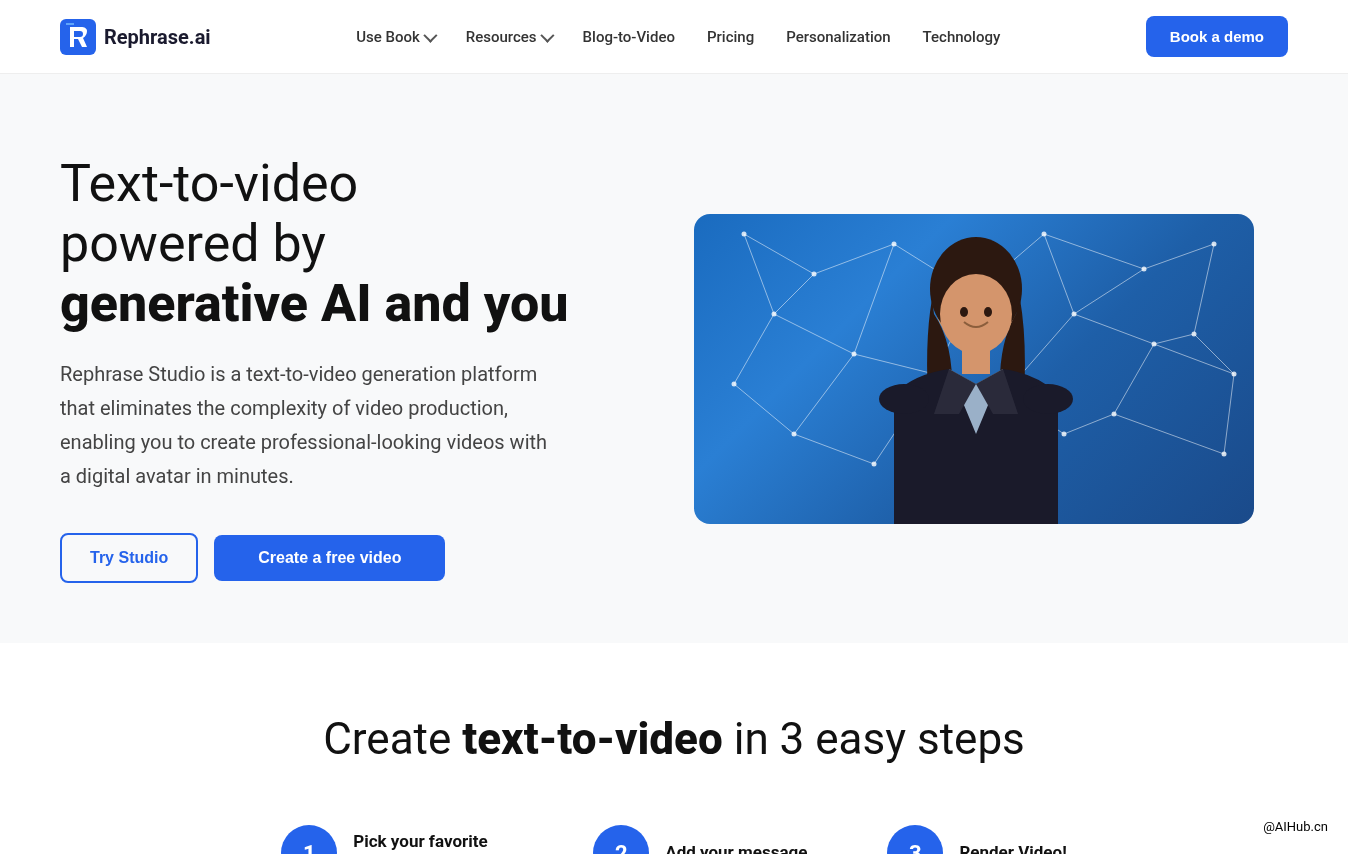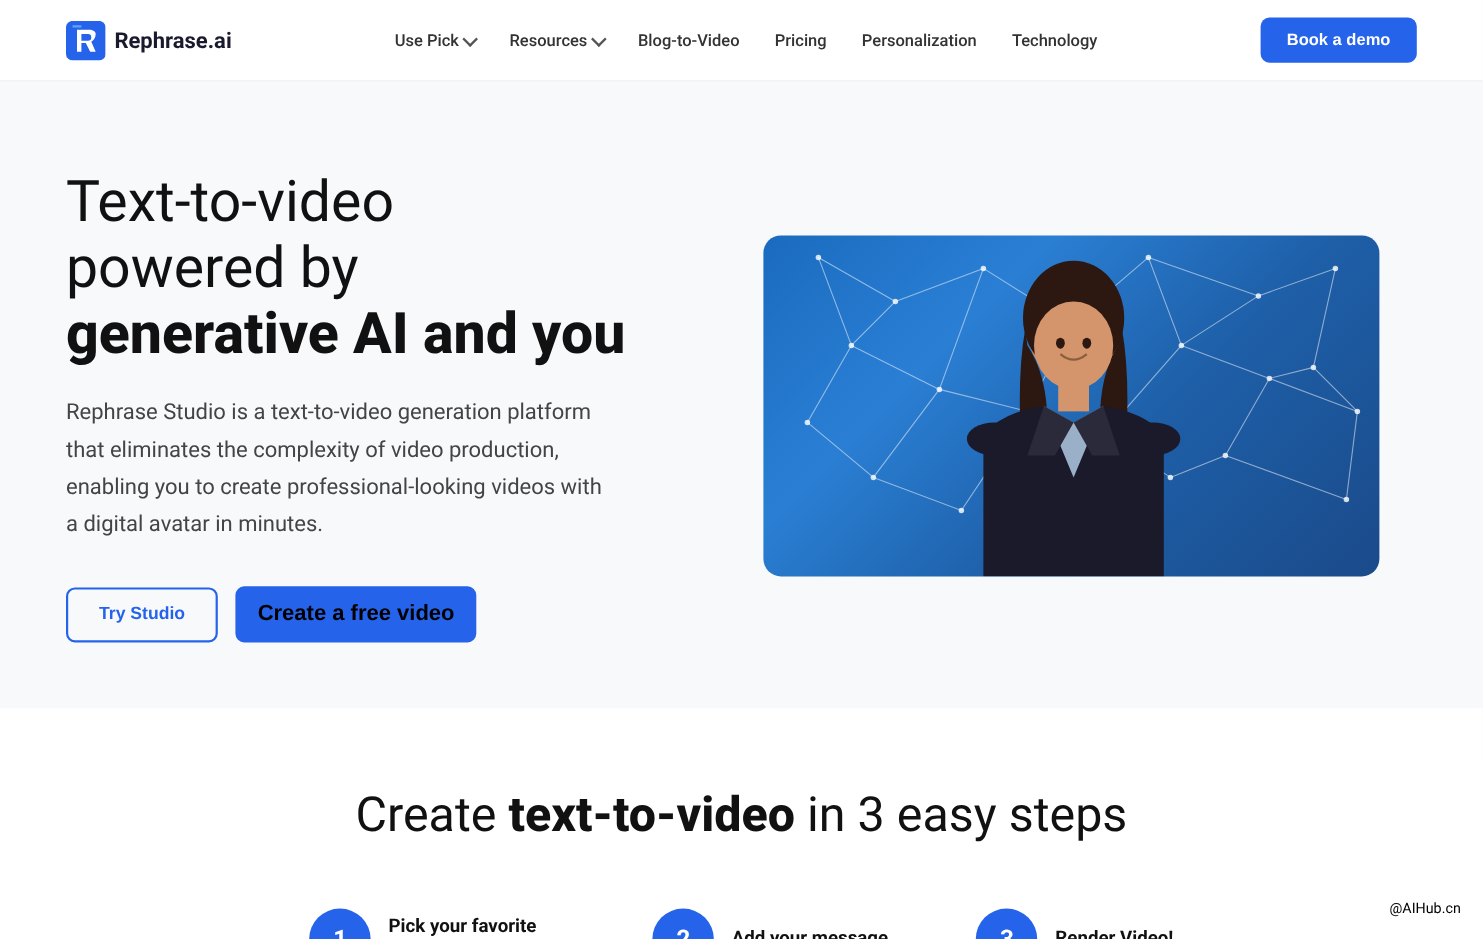--- a/index.html
+++ b/index.html
@@ -130,26 +130,26 @@
       border: 2px solid #2563eb;
       border-radius: 8px;
       background: transparent;
       color: #2563eb;
       font-size: 16px;
       font-weight: 600;
       cursor: pointer;
     }
 
     .btn-primary {
-      padding: 14px 20px;
+      padding: 14px 44px;
       border: none;
       border-radius: 8px;
       background: #2563eb;
-      color: #000000;
-      font-size: 20px;
+      color: #ffffff;
+      font-size: 16px;
       font-weight: 600;
       cursor: pointer;
     }
 
     .hero-image-container {
       flex: 1;
       display: flex;
       justify-content: center;
       align-items: center;
     }
@@ -247,21 +247,21 @@
       <rect width="36" height="36" rx="6" fill="#2563eb"></rect>
       <path d="M10 8 L10 28 L14 28 L14 20 L18 20 L22 28 L27 28 L23 19 C25.5 17.5 27 15 27 12 C27 9.5 24.5 8 21 8 Z M14 12 L20 12 C22 12 23 13 23 15 C23 17 22 18 20 18 L14 18 Z" fill="white"></path>
       <path d="M6 6 L14 6 L14 4 L6 4 Z" fill="#60a5fa"></path>
     </svg>
     <span class="logo-text">Rephrase.ai</span>
   </a>
 
   <ul class="nav-links">
     <li>
       <a href="#">
-        <span>Use Pick</span>
+        <span>Use Book</span>
         <span class="chevron-down"></span>
       </a>
     </li>
     <li>
       <a href="#">
         <span>Resources</span>
         <span class="chevron-down"></span>
       </a>
     </li>
     <li>

